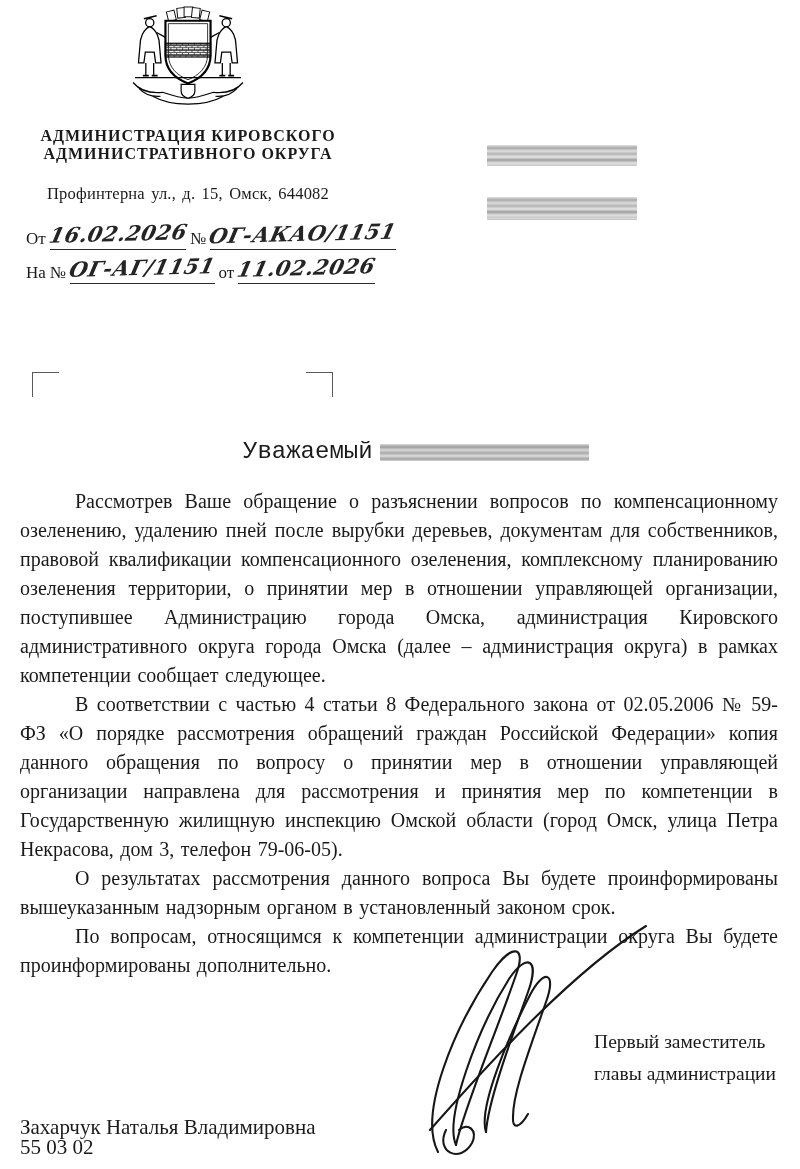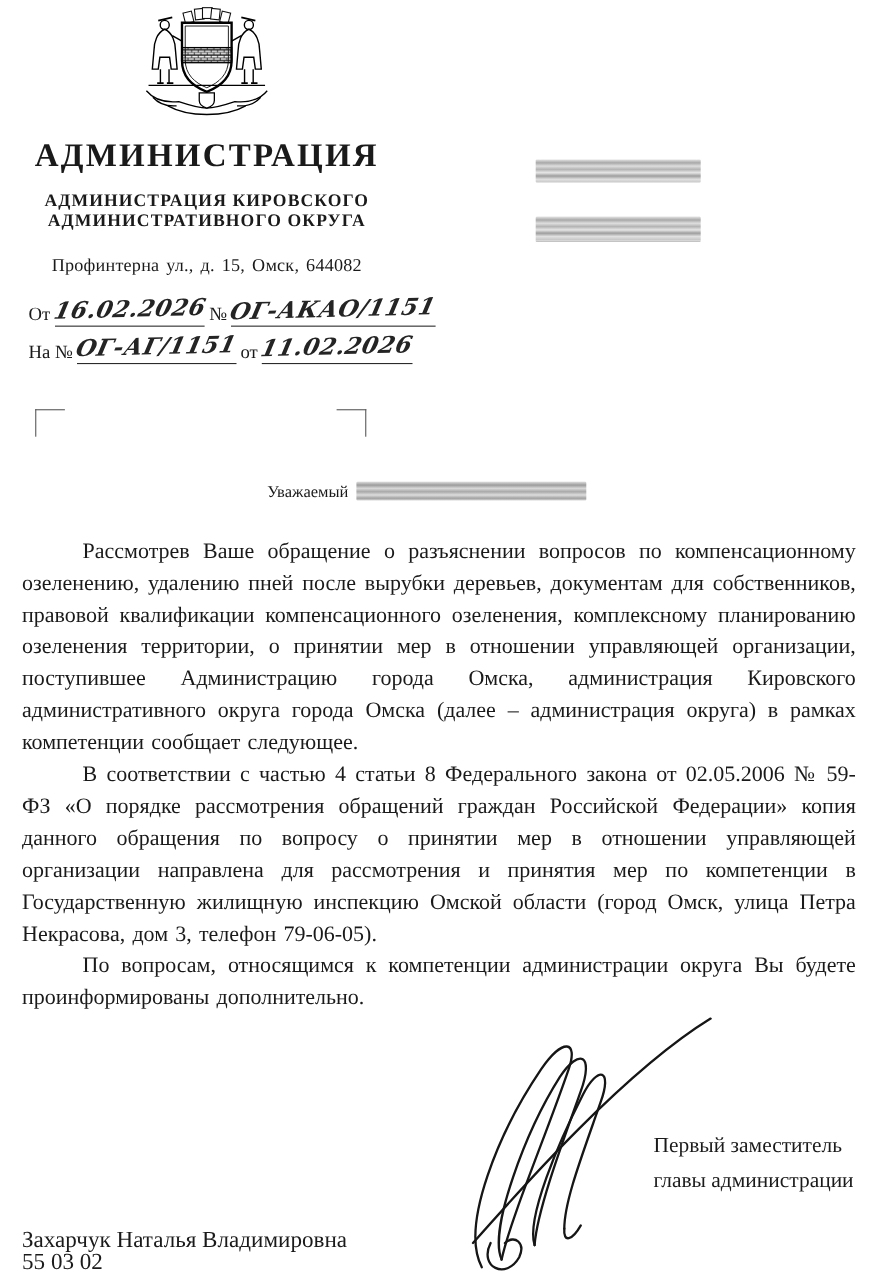--- a/index.html
+++ b/index.html
@@ -46,21 +46,21 @@
       #e6e6e6 12px, #9e9e9e 15px, #e0e0e0 18px, #c7c7c7 21px);
   }
   .redact-1 { left:487px; top:145px; width:150px; height:21px; }
   .redact-2 { left:487px; top:197px; width:150px; height:23px; }
   .redact-name { display:inline-block; vertical-align:-3px; width:209px; height:17px;
     margin-left:7px; border-radius:1px; filter:blur(0.6px);
     background:repeating-linear-gradient(180deg,
       #dcdcdc 0px, #9c9c9c 3px, #d8d8d8 6px, #a9a9a9 9px, #dddddd 12px, #a2a2a2 15px, #d6d6d6 17px);
   }
   
-  .greeting { position:absolute; left:243px; top:438px; font-size:15px; white-space:nowrap; }
+  .greeting { position:absolute; left:243px; top:438px; font-size:24px; white-space:nowrap;font-family:Liberation Mono, monospace; }
   .body-text { position:absolute; left:20px; top:487px; width:758px; }
   .body-text p {
     margin:0; font-size:20px; line-height:29px; text-align:justify;
     text-align-last:left; text-indent:55px; word-spacing:1.5px;
   }
   
   .sign-svg { position:absolute; left:416px; top:916px; width:238px; height:242px; }
   .sig-block {
     position:absolute; left:20px; top:1026px; width:756px;
     display:flex; justify-content:flex-end; align-items:flex-end;
@@ -116,21 +116,20 @@
 
       <g stroke="#000" stroke-width="1.2" fill="none">
         <path d="M16 73 h108"></path>
         <path d="M14 78 q10 12 30 10 q18 6 26 6 q8 0 26 -6 q20 2 30 -10"></path>
         <path d="M20 84 q8 9 22 8 M120 84 q-8 9 -22 8"></path>
         <path d="M34 92 q14 8 36 8 q22 0 36 -8"></path>
         <path d="M63 80 h14 v7 q0 5 -7 7 q-7 -2 -7 -7 z" fill="#fff"></path>
       </g>
     </svg>
 
-    <div class="org-title">АДМИНИСТРАЦИЯ</div>
 
     <div class="sub-org">АДМИНИСТРАЦИЯ КИРОВСКОГО</div>
     <div class="sub-org" style="margin-top:0;">АДМИНИСТРАТИВНОГО ОКРУГА</div>
 
     <div class="address">Профинтерна ул., д. 15,  Омск, 644082</div>
 
     
     <div class="refs">
       <div class="ref-row">
         <span class="ref-label">От</span>
@@ -153,20 +152,21 @@
   <div class="redact redact-1"></div>
   <div class="redact redact-2"></div>
 
   <div class="greeting">
     <span>Уважаемый</span><span class="redact-name"></span>
   </div>
 
   <div class="body-text">
     <p>Рассмотрев Ваше обращение о разъяснении вопросов по компенсационному озеленению, удалению пней после вырубки деревьев, документам для собственников, правовой квалификации компенсационного озеленения, комплексному планированию озеленения территории, о принятии мер в отношении управляющей организации, поступившее Администрацию города Омска, администрация Кировского административного округа города Омска (далее – администрация округа) в рамках компетенции сообщает следующее.</p>
     <p>В соответствии с частью 4 статьи 8 Федерального закона от 02.05.2006 № 59-ФЗ «О порядке рассмотрения обращений граждан Российской Федерации» копия данного обращения по вопросу о принятии мер в отношении управляющей организации направлена для рассмотрения и принятия мер по компетенции в Государственную жилищную инспекцию Омской области (город Омск, улица Петра Некрасова, дом 3,  телефон 79-06-05).</p>
+    <p>О результатах рассмотрения данного вопроса Вы будете проинформированы вышеуказанным надзорным органом в установленный законом срок.</p>
     <p>По вопросам, относящимся к компетенции администрации округа Вы будете проинформированы дополнительно.</p>
   </div>
 
   <svg class="sign-svg" viewBox="0 0 238 242">
     <g fill="none" stroke="#161616" stroke-width="2.1" stroke-linecap="round">
       <path d="M14 214 C 60 162, 152 58, 230 10"></path>
       <path d="M22 236 C 2 198, 38 112, 76 56 C 96 27, 110 30, 101 56 C 82 112, 48 192, 40 229"></path>
       <path d="M40 229 C 28 202, 62 112, 93 63 C 111 36, 124 43, 112 76 C 94 126, 72 186, 70 216"></path>
       <path d="M70 216 C 62 192, 92 122, 114 79 C 128 52, 141 56, 130 86 C 113 135, 97 176, 97 201"></path>
       <path d="M30 214 C 19 236, 44 248, 56 227 C 62 214, 52 206, 43 214"></path>

